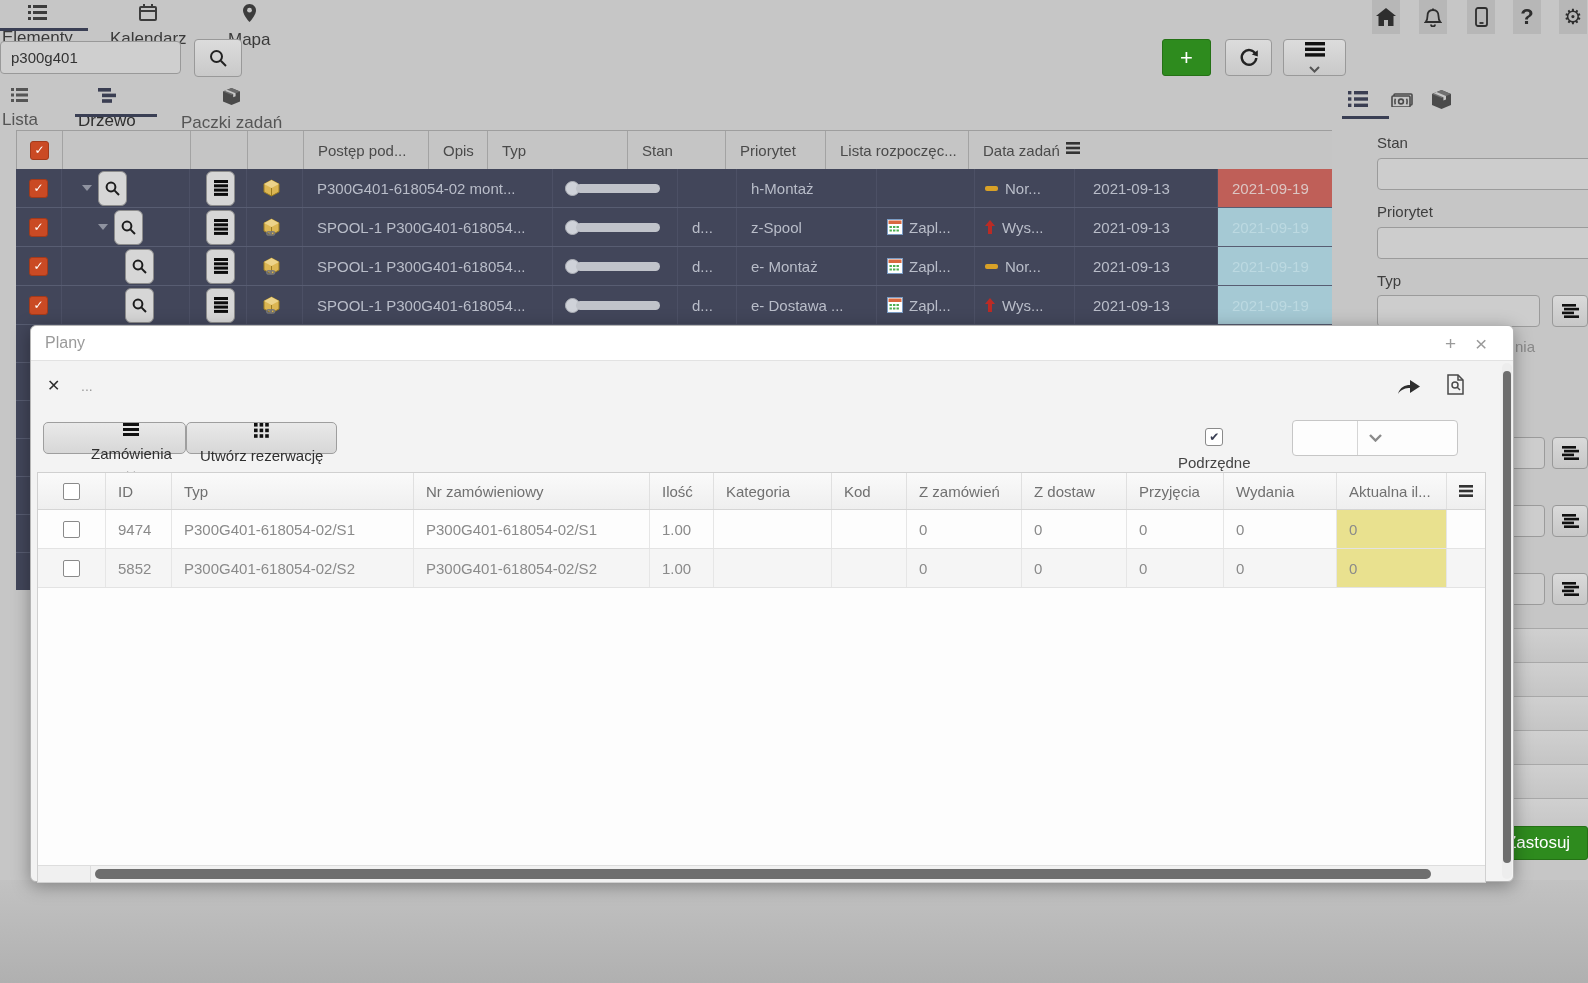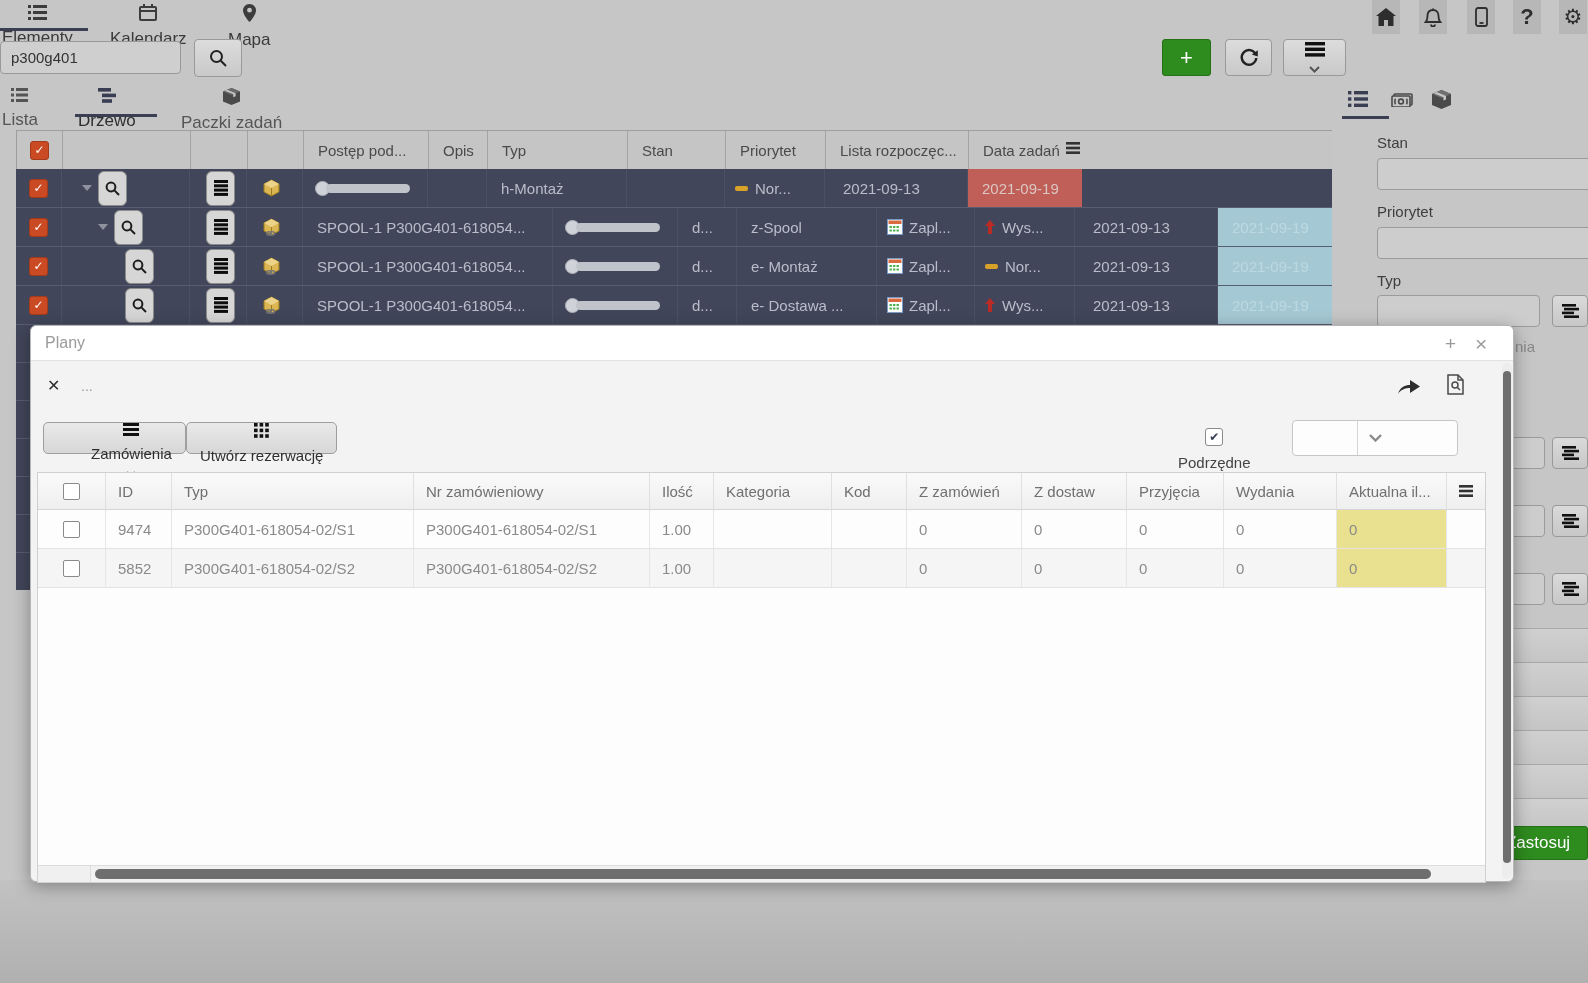--- a/index.html
+++ b/index.html
@@ -319,20 +319,23 @@
       </div>
       <div class="cell c4" style="padding-left:15px;">
         <span>
             <svg width="19" height="19" viewBox="0 0 19 19">
               <path d="M9.5 1L17 5v8l-7.5 4L2 13V5z" fill="#dcb653" stroke="#9a7c22"></path>
               <path d="M9.5 1L17 5 9.5 9 2 5z" fill="#ecd38a"></path>
               <path d="M9.5 9v8" stroke="#9a7c22"></path>
             </svg>
           </span>
       </div>
+      <div class="cell c5">
+          <span>P300G401-618054-02 mont...</span>
+        </div>
       <div class="cell c6">
           <span class="pknob"></span>
           <span class="pbar"></span>
         </div>
       <div class="cell c7">
           <span></span>
         </div>
       <div class="cell c8">
           <span>h-Montaż</span>
         </div>

